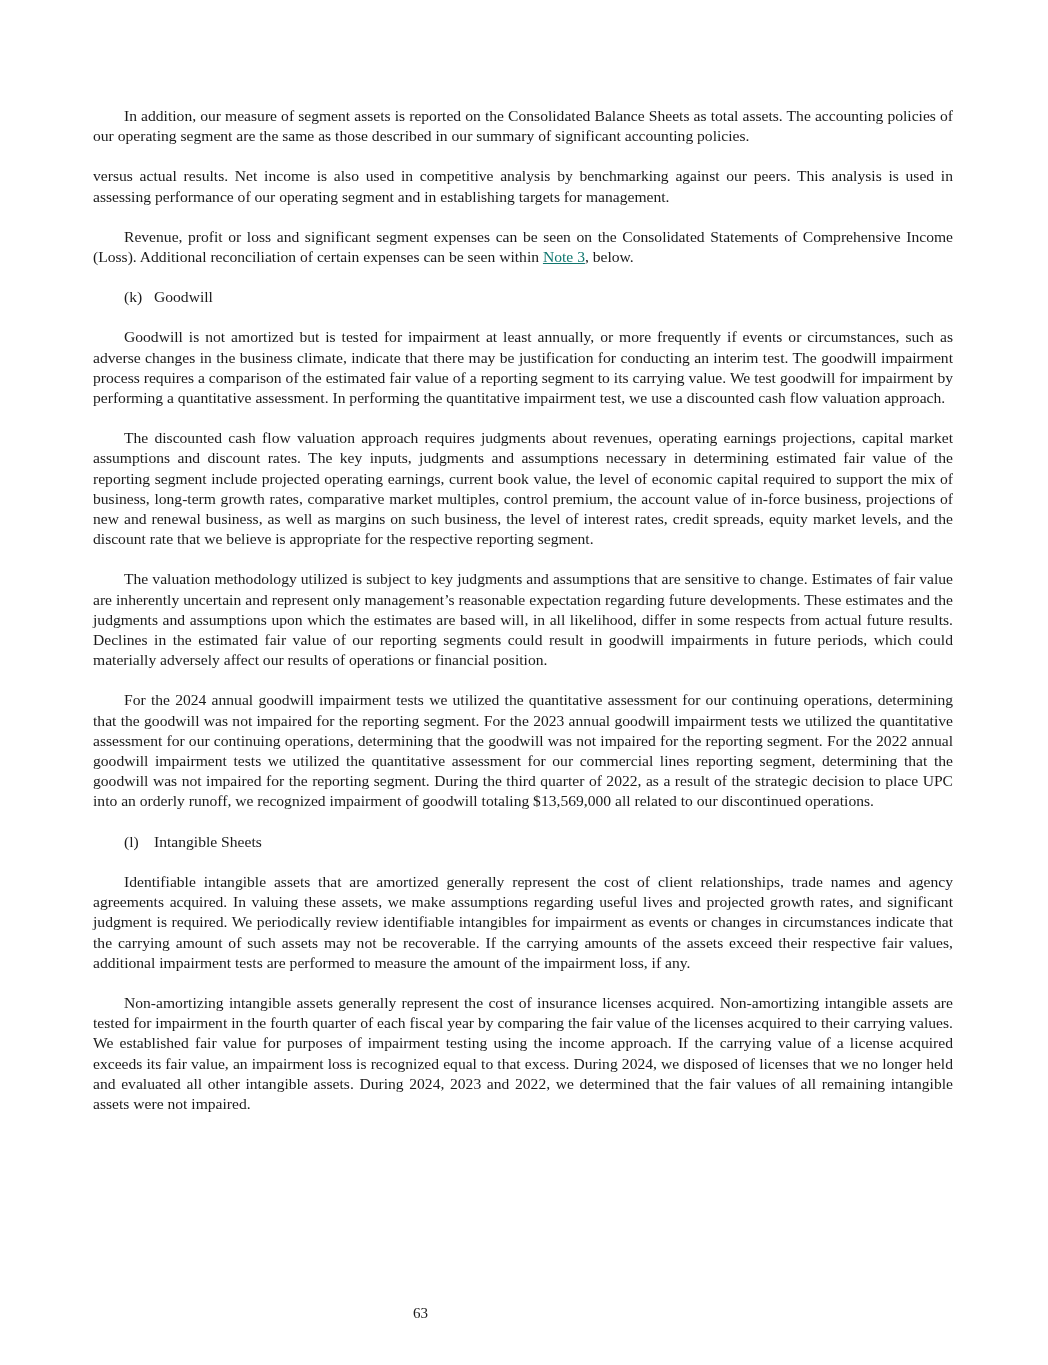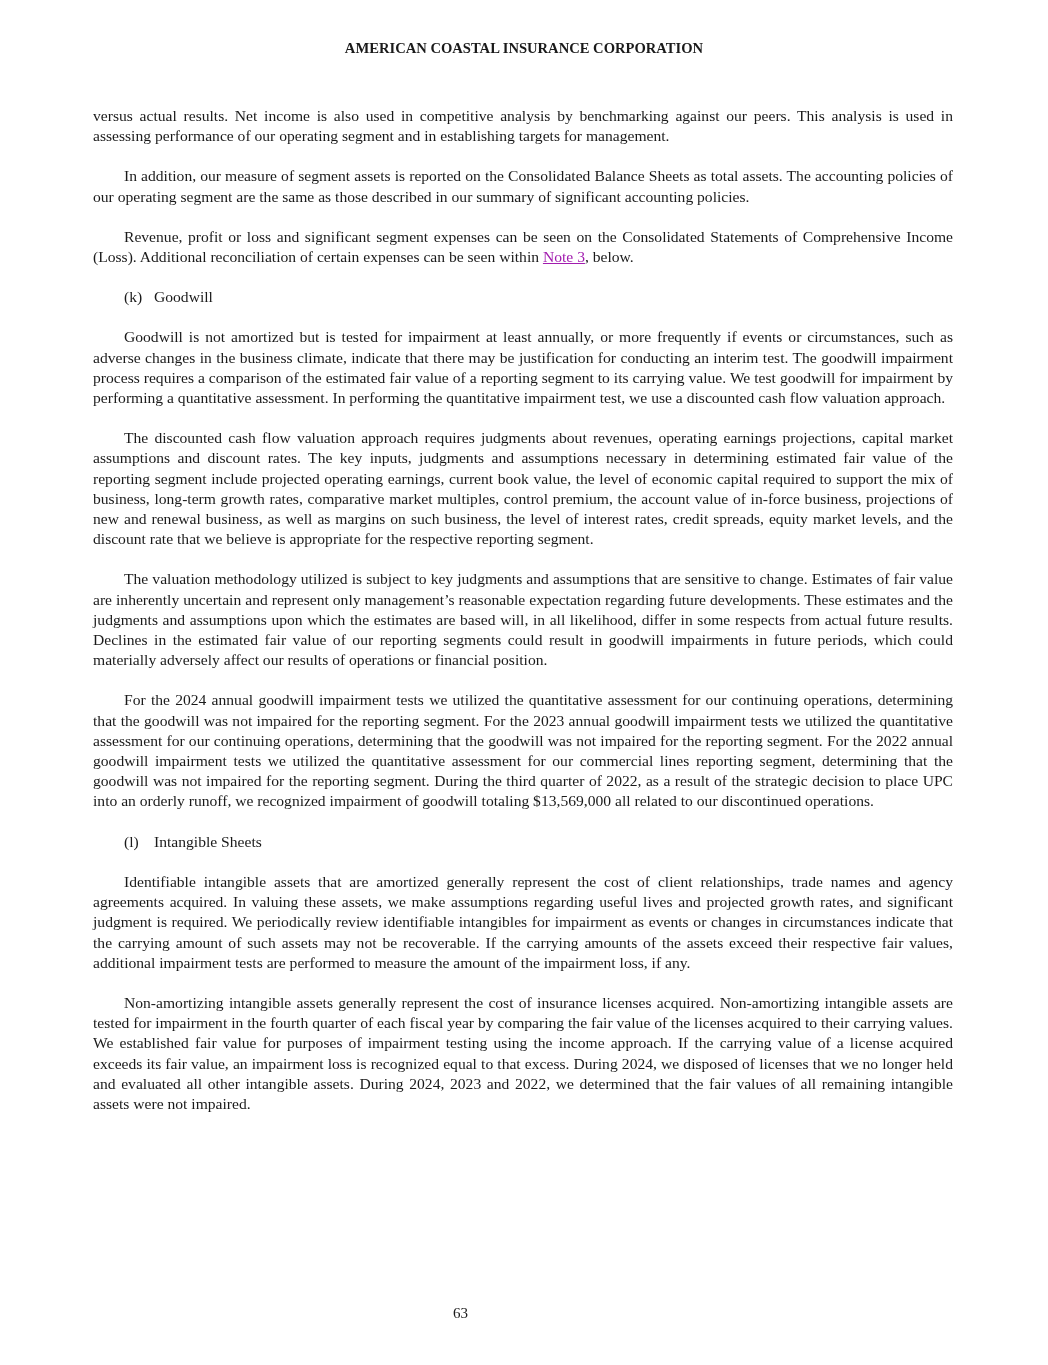--- a/index.html
+++ b/index.html
@@ -6,34 +6,33 @@
     body { width: 1048px; height: 1365px; position: relative; overflow: hidden;
       font-family: "Liberation Serif", "DejaVu Serif", serif; color: #1a1a1a; }
     .header { position: absolute; top: 38px; left: 0; width: 1048px; text-align: center;
       font-weight: bold; font-size: 14.6px; line-height: 20px; }
     .content { position: absolute; top: 106px; left: 93px; width: 860px;
       font-size: 15.6px; line-height: 20.2px; text-align: justify; }
     .para { margin: 0 0 20px 0; text-indent: 31px; text-align: justify; }
     .para.noindent { text-indent: 0; }
     .section-head { margin: 0 0 20px 0; padding-left: 31px; font-weight: normal; }
     .section-head .marker { display: inline-block; width: 30px; }
-    a.link { color: #a21caf; text-decoration: underline; }
+    a.link { color: #0f766e; text-decoration: underline; }
     .page-number { position: absolute; top: 1305px; left: 0; width: 841px; text-align: center;
-      font-size: 15px; padding-left: 40px; }
+      font-size: 15px; }
   </style>
 </head>
 <body>
 
 <div class="header">
-  <div>AMERICAN COASTAL INSURANCE CORPORATION</div>
 </div>
 
 <div class="content">
+  <p class="para">In addition, our measure of segment assets is reported on the Consolidated Balance Sheets as total assets. The accounting policies of our operating segment are the same as those described in our summary of significant accounting policies.</p>
   <p class="para noindent">versus actual results. Net income is also used in competitive analysis by benchmarking against our peers. This analysis is used in assessing performance of our operating segment and in establishing targets for management.</p>
-  <p class="para">In addition, our measure of segment assets is reported on the Consolidated Balance Sheets as total assets. The accounting policies of our operating segment are the same as those described in our summary of significant accounting policies.</p>
   <p class="para"><span>Revenue, profit or loss and significant segment expenses can be seen on the Consolidated Statements of Comprehensive Income (Loss). Additional reconciliation of certain expenses can be seen within </span><a class="link" href="#">Note 3</a><span>, below.</span></p>
 
   <div class="section-head">
     <span class="marker">(k)</span><span>Goodwill</span>
   </div>
   <p class="para">Goodwill is not amortized but is tested for impairment at least annually, or more frequently if events or circumstances, such as adverse changes in the business climate, indicate that there may be justification for conducting an interim test. The goodwill impairment process requires a comparison of the estimated fair value of a reporting segment to its carrying value. We test goodwill for impairment by performing a quantitative assessment. In performing the quantitative impairment test, we use a discounted cash flow valuation approach.</p>
   <p class="para">The discounted cash flow valuation approach requires judgments about revenues, operating earnings projections, capital market assumptions and discount rates. The key inputs, judgments and assumptions necessary in determining estimated fair value of the reporting segment include projected operating earnings, current book value, the level of economic capital required to support the mix of business, long-term growth rates, comparative market multiples, control premium, the account value of in-force business, projections of new and renewal business, as well as margins on such business, the level of interest rates, credit spreads, equity market levels, and the discount rate that we believe is appropriate for the respective reporting segment.</p>
   <p class="para">The valuation methodology utilized is subject to key judgments and assumptions that are sensitive to change. Estimates of fair value are inherently uncertain and represent only management’s reasonable expectation regarding future developments. These estimates and the judgments and assumptions upon which the estimates are based will, in all likelihood, differ in some respects from actual future results. Declines in the estimated fair value of our reporting segments could result in goodwill impairments in future periods, which could materially adversely affect our results of operations or financial position.</p>
   <p class="para">For the 2024 annual goodwill impairment tests we utilized the quantitative assessment for our continuing operations, determining that the goodwill was not impaired for the reporting segment. For the 2023 annual goodwill impairment tests we utilized the quantitative assessment for our continuing operations, determining that the goodwill was not impaired for the reporting segment. For the 2022 annual goodwill impairment tests we utilized the quantitative assessment for our commercial lines reporting segment, determining that the goodwill was not impaired for the reporting segment. During the third quarter of 2022, as a result of the strategic decision to place UPC into an orderly runoff, we recognized impairment of goodwill totaling $13,569,000 all related to our discontinued operations.</p>
 

